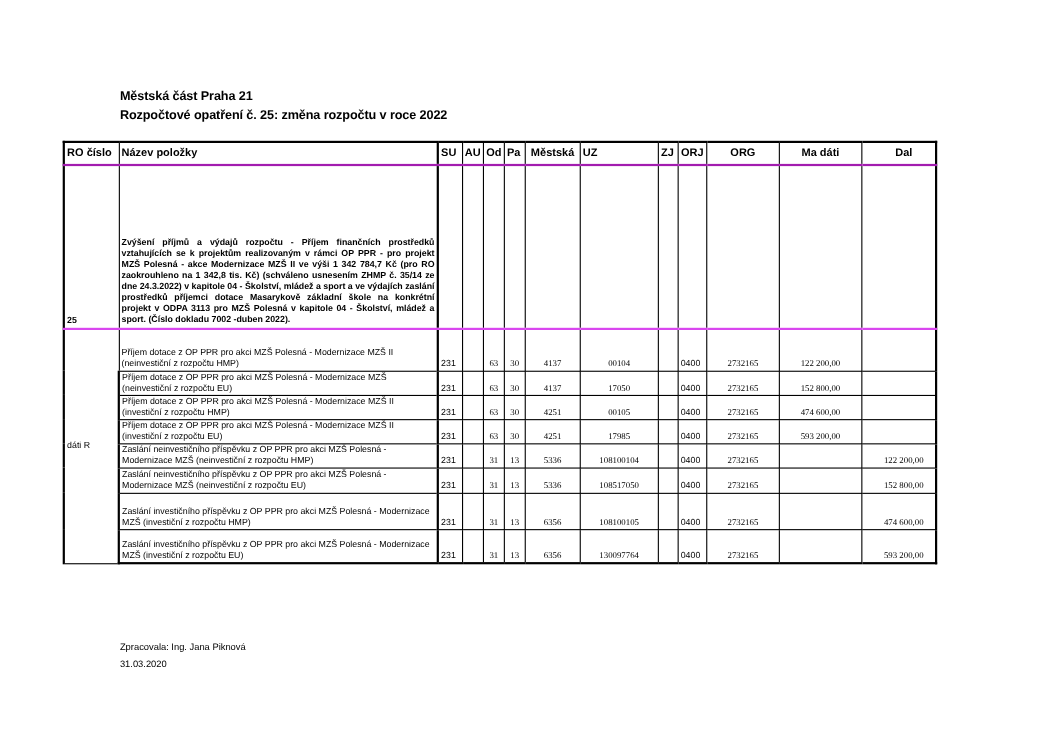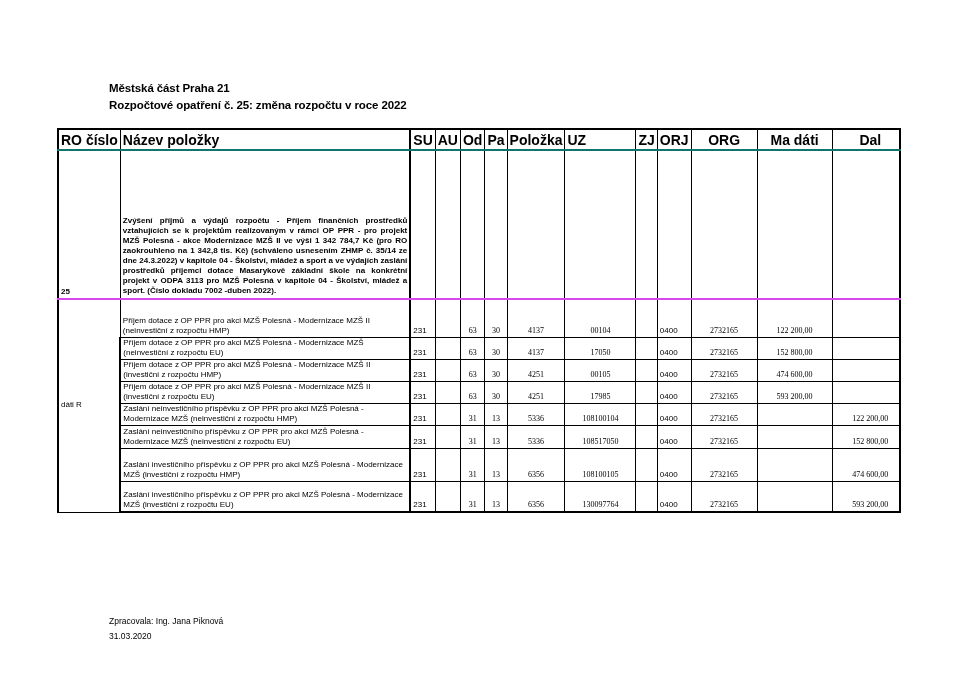--- a/index.html
+++ b/index.html
@@ -2,35 +2,35 @@
 <html><head>
 <meta charset="utf-8">
 <style>
   html, body { margin:0; padding:0; background:#ffffff; }
   body { width:960px; height:679px; position:relative; font-family:"Liberation Sans", sans-serif; color:#000; overflow:hidden; }
   .title { position:absolute; left:109px; font-weight:bold; font-size:11.5px; letter-spacing:-0.1px; }
   .t1 { top:82px; }
   .t2 { top:99px; }
   table.ro { position:absolute; left:57px; top:128px; border-collapse:collapse; table-layout:fixed; font-size:8px; }
   table.ro th, table.ro td { border:1px solid #000; padding:0 2px; overflow:hidden; white-space:nowrap; }
-  table.ro th { font-weight:bold; font-size:14px; height:19px; text-align:left; border-top:2px solid #000; border-bottom:2px solid #0f766e; }
+  table.ro th { font-weight:bold; font-size:10px; height:19px; text-align:left; border-top:2px solid #000; border-bottom:2px solid #a21caf; }
   table.ro th.c { text-align:center; }
   table.ro td { vertical-align:bottom; line-height:10px; padding-bottom:1px; }
   .num { text-align:center;font-family:Liberation Serif, serif; }
   .l { text-align:left; }
   .name { white-space:normal !important; line-height:10px; }
   .desc { font-weight:bold; text-align:justify; white-space:normal !important; line-height:13px; padding:0 2px 2px 2px !important; font-size:8px; }
   .rocell { font-weight:bold; }
   .zmena { text-align:left; vertical-align:middle !important; }
   table.ro tr.descrow td { border-bottom:2px solid #d946ef; }
   table.ro tr:last-child td { border-bottom:2px solid #000; }
   table.ro td:first-child, table.ro th:first-child { border-left:2px solid #000; }
   table.ro td:last-child, table.ro th:last-child { border-right:2px solid #000;padding-left:11px; }
   table.ro td.thick-l, table.ro th.thick-l { border-left:2px solid #000; }
-  .footer { position:absolute; left:109px; font-size:8.5px;margin-top:33px; }
+  .footer { position:absolute; left:109px; font-size:8.5px; }
   .f1 { top:583px; }
   .f2 { top:598px; }
 </style>
 </head>
 <body>
 
 <div class="title t1">Městská část Praha 21</div>
 <div class="title t2">Rozpočtové opatření č. 25: změna rozpočtu v roce 2022</div>
 
 <table class="ro">
@@ -50,21 +50,21 @@
       <col style="width:68px">
   </colgroup>
   <thead>
     <tr>
       <th>RO číslo</th>
       <th>Název položky</th>
       <th class="thick-l">SU</th>
       <th>AU</th>
       <th>Od</th>
       <th>Pa</th>
-      <th class="c">Položka</th>
+      <th class="c">Městská</th>
       <th>UZ</th>
       <th>ZJ</th>
       <th class="c">ORJ</th>
       <th class="c">ORG</th>
       <th class="c">Ma dáti</th>
       <th class="c">Dal</th>
     </tr>
   </thead>
   <tbody>
     <tr class="descrow" style="height:149px">

